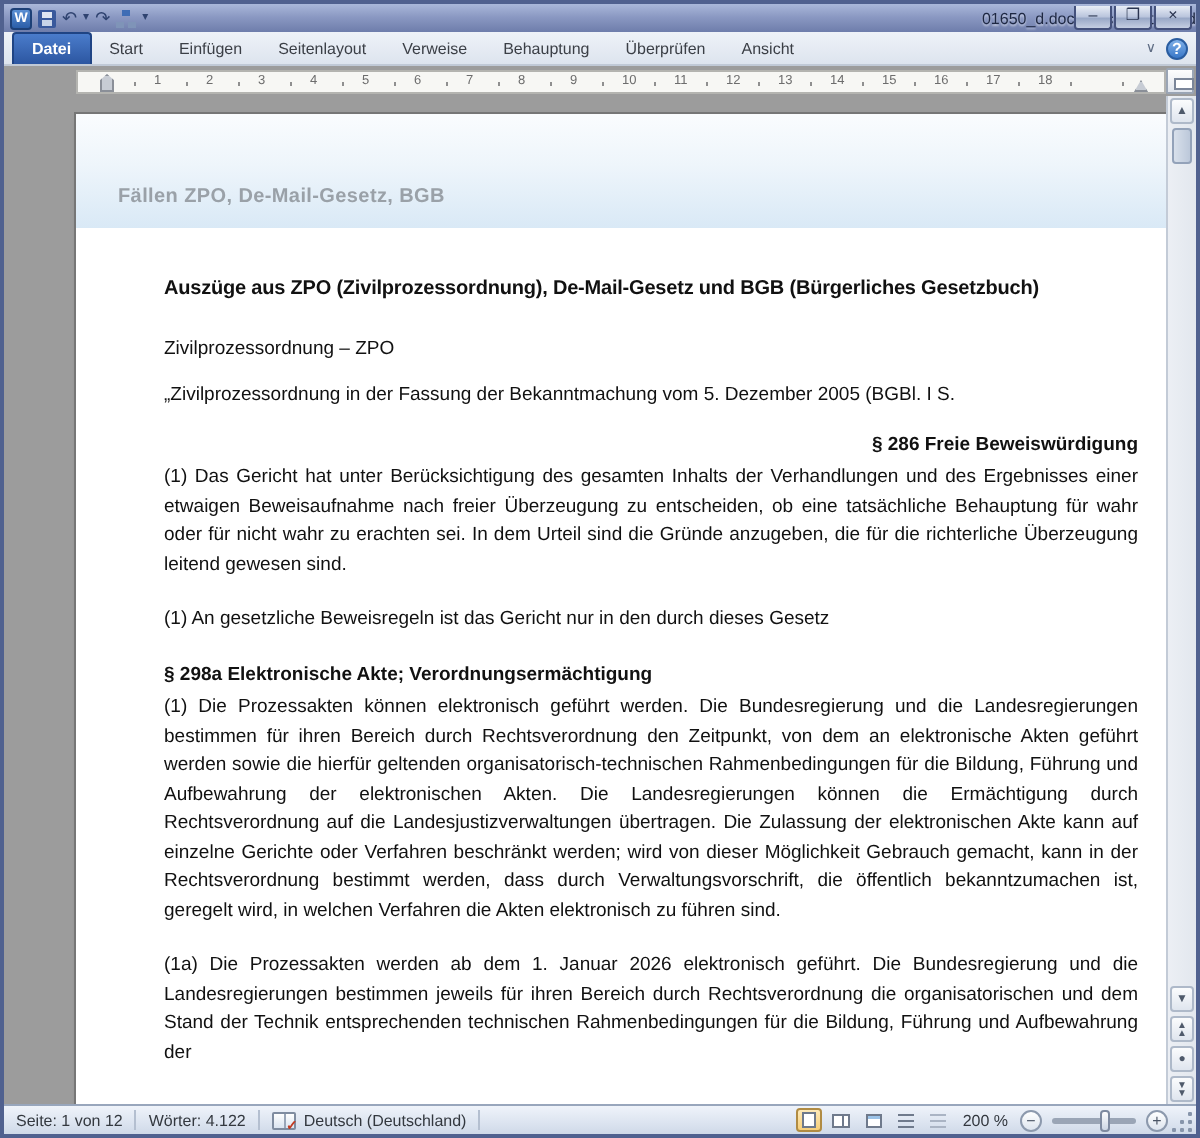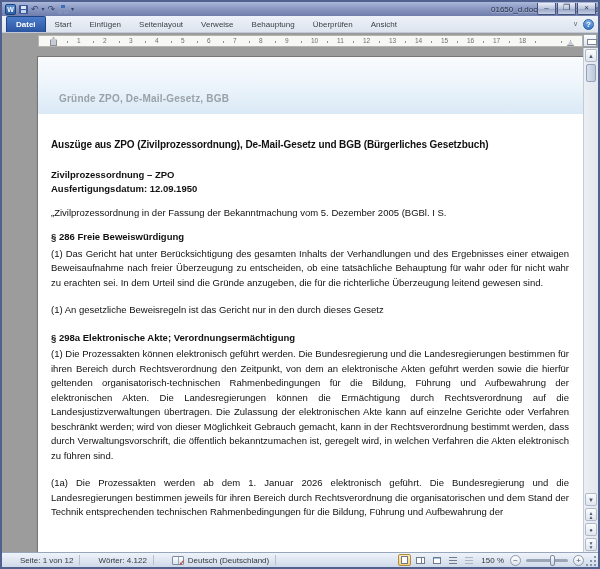--- a/index.html
+++ b/index.html
@@ -39,39 +39,39 @@
   .indent-left { position:absolute; left:11px; top:1px; width:7px; height:9px; background:#c7ccd4; border:1px solid #8a8f98; clip-path:polygon(50% 0,100% 35%,100% 100%,0 100%,0 35%); }
   .indent-right { position:absolute; left:528px; top:4px; width:7px; height:6px; background:#c7ccd4; border:1px solid #8a8f98; clip-path:polygon(50% 0,100% 100%,0 100%); }
   .ruler-toggle { position:absolute; right:1px; top:1px; width:14px; height:13px; background:linear-gradient(180deg,#fdfdfd,#dfe4ec); border:1px solid #9aa5b5; border-radius:1px; }
   .ruler-toggle::before { content:""; position:absolute; left:3px; top:4px; width:8px; height:4px; background:#fff; border:1px solid #7b8699; }
 
   
   .docarea { flex:1 1 auto; position:relative; overflow:hidden; background:#9c9c9c; }
   .page { position:absolute; left:36px; top:9px; width:545px; height:720px; background:#fff; outline:1px solid #767676; box-shadow:2px 3px 4px rgba(0,0,0,.4); }
   .band { height:57px; background:linear-gradient(180deg,#fafcfe 0%,#eef5fb 45%,#d9e9f6 100%); position:relative; }
   .band-title { position:absolute; left:21px; bottom:10px; font-size:10px; font-weight:bold; color:#9aa1a8; letter-spacing:.2px; }
-  .content { padding:24px 14px 0 13px; font-size:9.5px; line-height:14.5px; color:#111; }
+  .content { padding:24px 14px 0 13px; font-size:9.5px; line-height:14.5px; color:#111;margin-left:31px; }
   .doc-title { font-weight:bold; font-size:10px; white-space:nowrap; margin-bottom:15px; letter-spacing:-0.1px; }
-  .bold-line { font-weight:bold; }
+  .bold-line { font-weight:normal; }
   .meta { margin-bottom:9px; }
   .para { text-align:justify; margin-bottom:10px; }
   .para-j { text-align:justify; margin-bottom:13px; }
   .h-sec { font-weight:bold; margin-bottom:2px; }
-  .gap-before { margin-top:4px; }
+  .gap-before { margin-top:4px;text-align:right; }
 
   
   .vscroll { position:absolute; right:0; top:0; bottom:0; width:15px; background:linear-gradient(90deg,#eceff4,#e2e7ee); border-left:1px solid #c3cbd7; display:flex; flex-direction:column; }
   .sbtn { height:13px; display:flex; align-items:center; justify-content:center; font-size:6px; color:#4f5a6b; background:linear-gradient(180deg,#fbfcfd,#dfe5ee); border:1px solid #aeb9c9; border-radius:2px; margin:1px; flex:0 0 auto; }
   .sthumb { height:18px; margin:1px 2px; background:linear-gradient(90deg,#d8e0eb,#bcc8da); border:1px solid #93a2b9; border-radius:2px; flex:0 0 auto; }
   .strack { flex:1 1 auto; }
   .dbl { display:flex; flex-direction:column; align-items:center; line-height:4px; font-size:5px; }
 
   
   .statusbar { height:15px; flex:0 0 auto; background:linear-gradient(180deg,#eff3fa 0%,#dce4f0 60%,#cfd9e8 100%); border-top:1px solid #98a6bc; display:flex; align-items:center; font-size:8px; color:#33383f; position:relative; }
-  .sb-item { padding:0 6px; display:flex; align-items:center; gap:4px; height:100%;margin-left:12px; }
+  .sb-item { padding:0 6px; display:flex; align-items:center; gap:4px; height:100%; }
   .sb-sep { width:1px; height:10px; background:#b4bfd0; }
   .icn-book { width:12px; height:9px; background:linear-gradient(180deg,#fefefe,#dbe4f0); border:1px solid #7f8ca0; border-radius:1px; position:relative; }
   .icn-book::before { content:""; position:absolute; left:5px; top:0; bottom:0; width:1px; background:#9aa6b8; }
   .icn-book::after { content:"✓"; position:absolute; right:-2px; bottom:-3px; color:#c23b22; font-size:7px; font-weight:bold; }
   .sb-right { margin-left:auto; display:flex; align-items:center; gap:3px; padding-right:14px; }
   .view-btn { width:13px; height:12px; border:1px solid transparent; display:flex; align-items:center; justify-content:center; border-radius:2px; }
   .view-btn.sel { background:linear-gradient(180deg,#fde9b8,#f7cf79); border-color:#b08b43; }
   .vb-page { width:7px; height:8px; background:#fff; border:1px solid #6f7a8c; }
   .vb-two { width:9px; height:7px; background:#fff; border:1px solid #6f7a8c; position:relative; }
   .vb-two::before { content:""; position:absolute; left:4px; top:0; bottom:0; width:1px; background:#6f7a8c; }
@@ -170,27 +170,26 @@
         <span class="rtick" style="left: 470px;"></span>
         <span class="rtick" style="left: 496px;"></span>
         <span class="rtick" style="left: 522px;"></span>
       </div>
     <div class="ruler-toggle"></div>
   </div>
 
   <div class="docarea">
     <div class="page">
       <div class="band">
-        <div class="band-title">Gründe ZPO, De-Mail-Gesetz, BGB</div>
+        <div class="band-title">Fällen ZPO, De-Mail-Gesetz, BGB</div>
       </div>
       <div class="content">
         <div class="doc-title">Auszüge aus ZPO (Zivilprozessordnung), De-Mail-Gesetz und BGB (Bürgerliches Gesetzbuch)</div>
         <div class="meta">
           <div class="bold-line">Zivilprozessordnung – ZPO</div>
-          <div class="bold-line">Ausfertigungsdatum: 12.09.1950</div>
         </div>
         <div class="para"><span>„Zivilprozessordnung in der Fassung der Bekanntmachung vom 5. Dezember 2005 (BGBl. I S.</span><br></div>
         <div class="h-sec gap-before">§ 286 Freie Beweiswürdigung</div>
         <div class="para-j">(1) Das Gericht hat unter Berücksichtigung des gesamten Inhalts der Verhandlungen und des Ergebnisses einer etwaigen Beweisaufnahme nach freier Überzeugung zu entscheiden, ob eine tatsächliche Behauptung für wahr oder für nicht wahr zu erachten sei. In dem Urteil sind die Gründe anzugeben, die für die richterliche Überzeugung leitend gewesen sind.</div>
         <div class="para-j"><span>(1) An gesetzliche Beweisregeln ist das Gericht nur in den durch dieses Gesetz</span><br></div>
         <div class="h-sec">§ 298a Elektronische Akte; Verordnungsermächtigung</div>
         <div class="para-j">(1) Die Prozessakten können elektronisch geführt werden. Die Bundesregierung und die Landesregierungen bestimmen für ihren Bereich durch Rechtsverordnung den Zeitpunkt, von dem an elektronische Akten geführt werden sowie die hierfür geltenden organisatorisch-technischen Rahmenbedingungen für die Bildung, Führung und Aufbewahrung der elektronischen Akten. Die Landesregierungen können die Ermächtigung durch Rechtsverordnung auf die Landesjustizverwaltungen übertragen. Die Zulassung der elektronischen Akte kann auf einzelne Gerichte oder Verfahren beschränkt werden; wird von dieser Möglichkeit Gebrauch gemacht, kann in der Rechtsverordnung bestimmt werden, dass durch Verwaltungsvorschrift, die öffentlich bekanntzumachen ist, geregelt wird, in welchen Verfahren die Akten elektronisch zu führen sind.</div>
         <div class="para-j">(1a) Die Prozessakten werden ab dem 1. Januar 2026 elektronisch geführt. Die Bundesregierung und die Landesregierungen bestimmen jeweils für ihren Bereich durch Rechtsverordnung die organisatorischen und dem Stand der Technik entsprechenden technischen Rahmenbedingungen für die Bildung, Führung und Aufbewahrung der</div>
       </div>
     </div>
@@ -239,21 +238,21 @@
         </div>
       <div class="view-btn">
           <span class="vb-web"></span>
         </div>
       <div class="view-btn">
           <span class="vb-lines"></span>
         </div>
       <div class="view-btn">
           <span class="vb-draft"></span>
         </div>
-      <span class="zoom-label">150 %</span>
+      <span class="zoom-label">200 %</span>
       <span class="zoom-btn">−</span>
       <span class="zoom-slider">
           <span class="zoom-thumb"></span>
         </span>
       <span class="zoom-btn">+</span>
     </div>
     <div class="resize-grip"></div>
   </div>
 
 </div>

